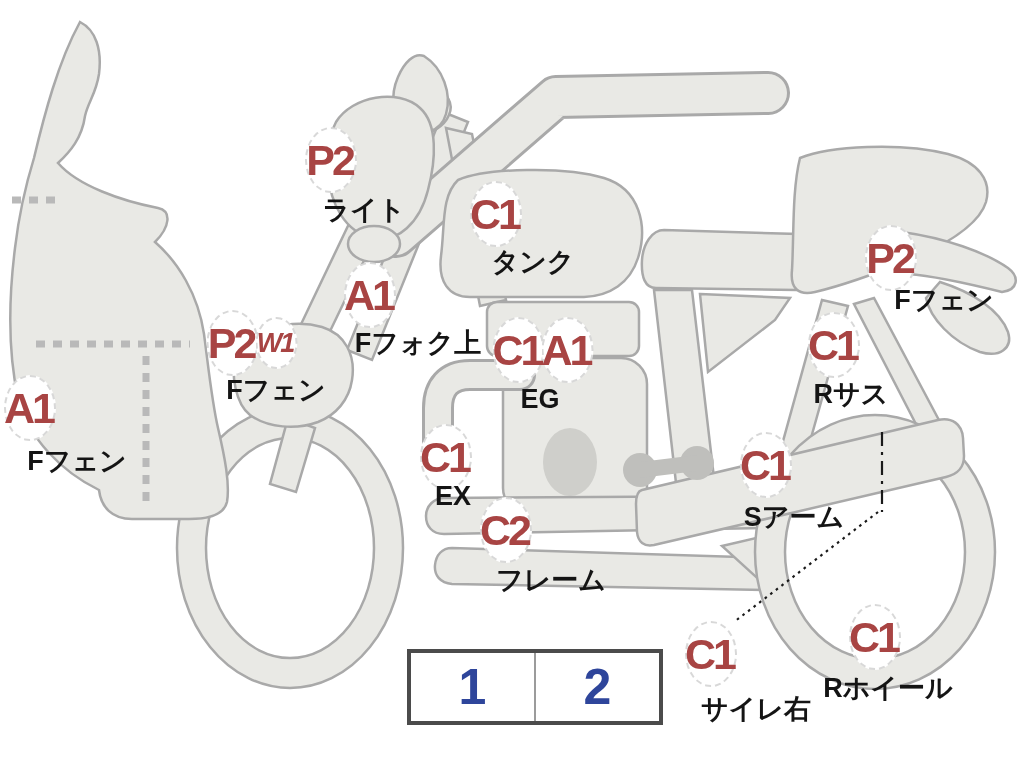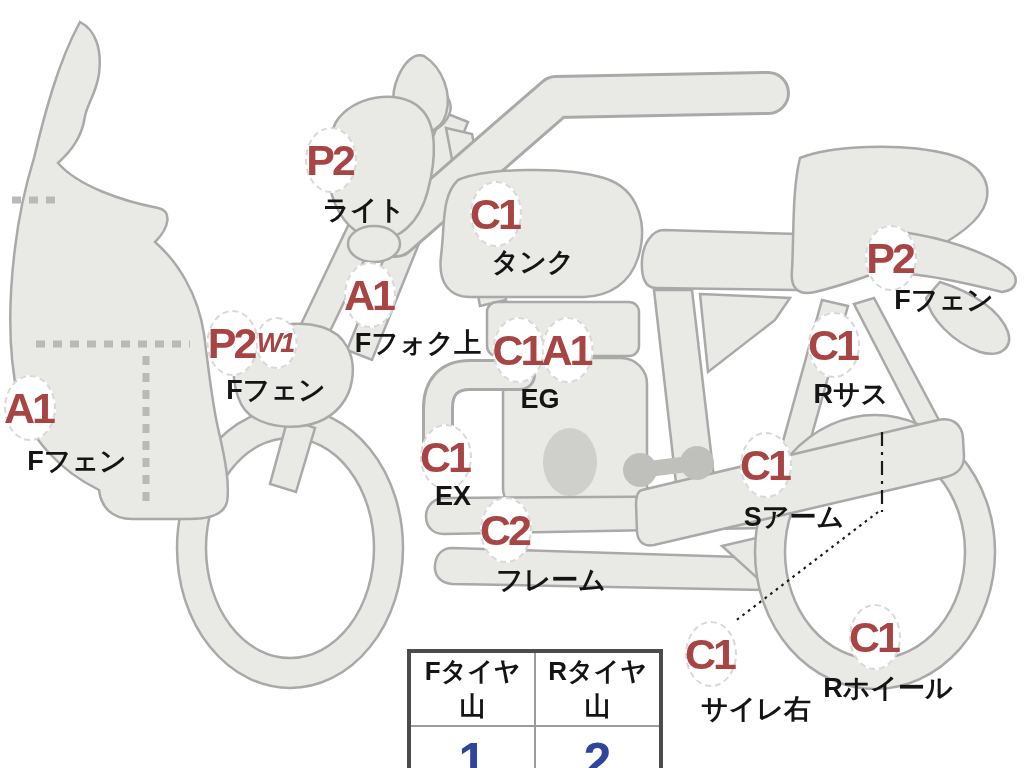--- a/index.html
+++ b/index.html
@@ -196,24 +196,20 @@
       <div class="part-label">
       <div class="label-badges" style="left: 875px; top: 637px;">
           <span class="badge">C1</span>
         </div>
       <div class="caption" style="left: 888px; top: 688px;">Rホイール</div>
     </div>
     </div>
 
   <table class="tire-table">
     <tbody>
-        <tr>
-      <th>Fタイヤ山</th>
-      <th>Rタイヤ山</th>
-    </tr>
     <tr>
       <td>1</td>
       <td>2</td>
     </tr>
   </tbody>
     </table>
 
 </div>
 
 </body></html>

